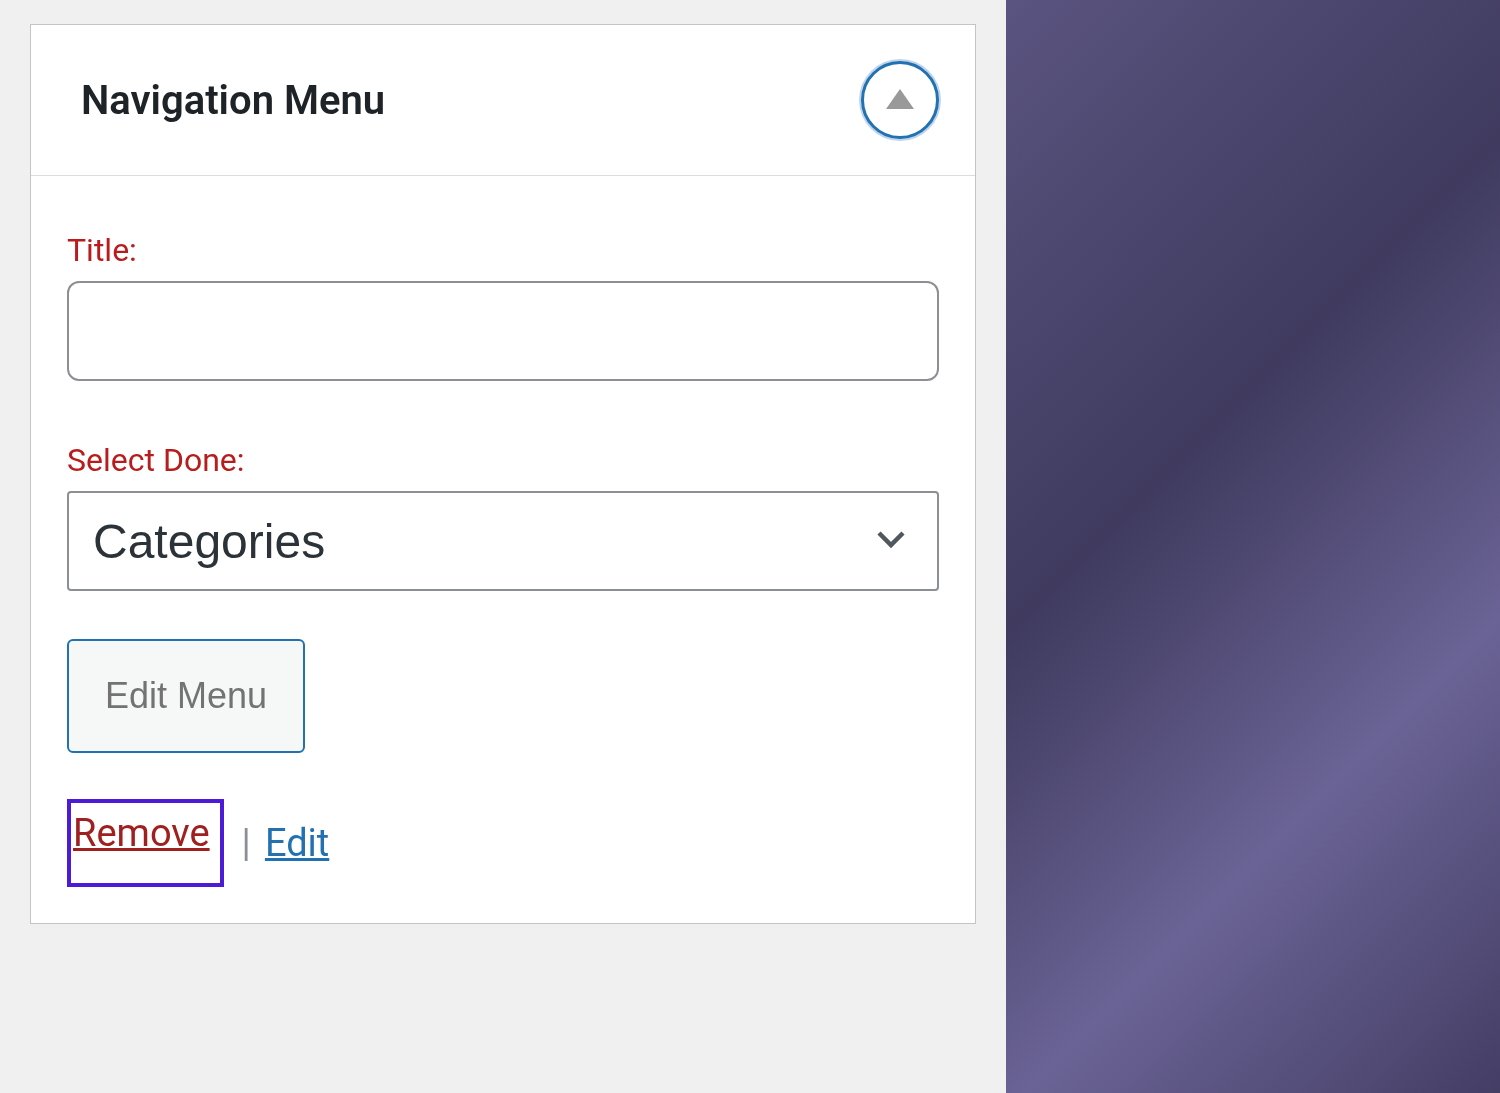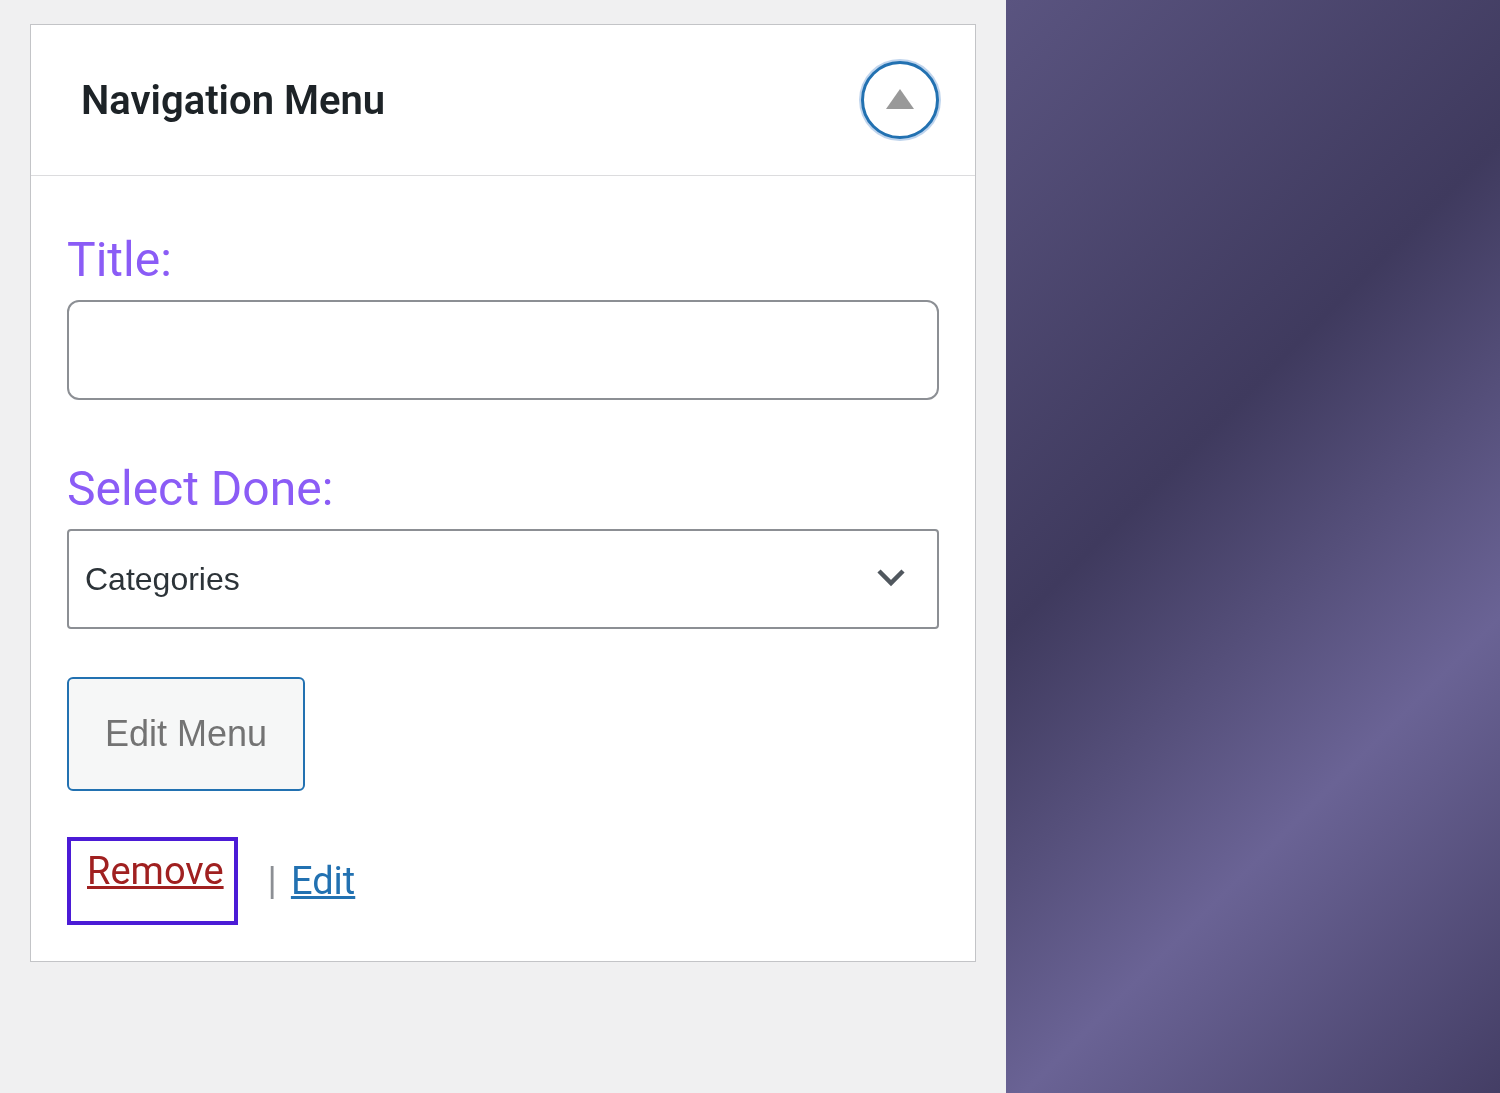--- a/index.html
+++ b/index.html
@@ -62,22 +62,22 @@
       height: 0;
       border-left: 14px solid transparent;
       border-right: 14px solid transparent;
       border-bottom: 20px solid #999;
       margin-top: -2px;
     }
     .widget-body {
       padding: 55px 36px 36px 36px;
     }
     .form-label {
-      font-size: 48px;
-      color: #8b5cf6;
+      font-size: 32px;
+      color: #b91c1c;
       margin-bottom: 12px;
       display: block;
     }
     .text-input {
       width: 100%;
       height: 100px;
       border: 2px solid #8c8f94;
       border-radius: 12px;
       background: #fff;
       font-size: 34px;
@@ -88,22 +88,22 @@
       position: relative;
       width: 100%;
       margin-bottom: 48px;
     }
     .select-input {
       width: 100%;
       height: 100px;
       border: 2px solid #8c8f94;
       border-radius: 4px;
       background: #fff;
-      font-size: 32px;
-      padding: 0 60px 0 16px;
+      font-size: 48px;
+      padding: 0 60px 0 24px;
       appearance: none;
       -webkit-appearance: none;
       color: #2c3338;
     }
     .select-chevron {
       position: absolute;
       right: 30px;
       top: 50%;
       transform: translateY(-50%);
       pointer-events: none;
@@ -132,24 +132,24 @@
       align-items: center;
       margin-top: 10px;
     }
     .footer-left {
       display: flex;
       align-items: center;
       font-size: 38px;
     }
     .remove-highlight {
       border: 4px solid #4b1bd6;
-      padding: 8px 10px 28px 16px;
+      padding: 8px 10px 28px 2px;
       display: inline-flex;
       align-items: baseline;
-      margin-right: 16px;
+      margin-right: 4px;
     }
     .remove-link {
       color: #a02020;
       text-decoration: underline;
       cursor: pointer;
     }
     .separator {
       color: #8c8f94;
       margin: 0 14px;
       font-size: 38px;

